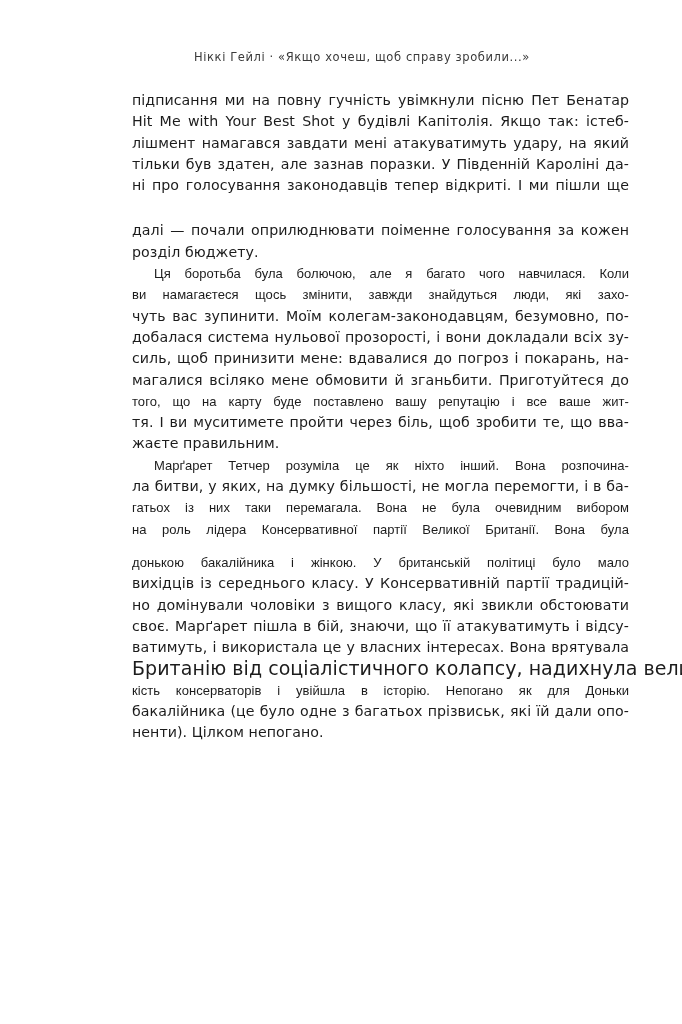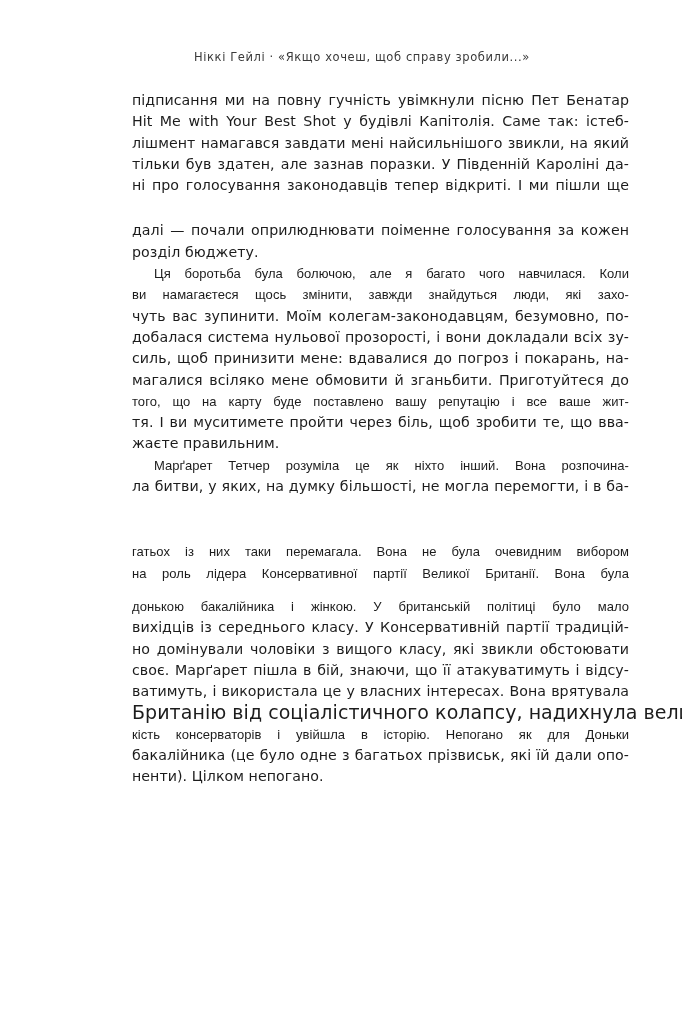--- a/index.html
+++ b/index.html
@@ -56,42 +56,42 @@
   }
 </style>
 </head>
 <body>
 
 <div class="running-head">Ніккі Гейлі · «Якщо хочеш, щоб справу зробили...»</div>
 
 <div class="page-body">
   <div class="paragraph">
     <span class="line" style="display: block; width: auto;">підписання ми на повну гучність увімкнули пісню Пет Бенатар</span>
-    <span class="line" style="display: block; width: auto;">Hit Me with Your Best Shot у будівлі Капітолія. Саме так: істеб-</span>
-    <span class="line" style="display: block; width: auto;">лішмент намагався завдати мені найсильнішого звикли, на який</span>
+    <span class="line" style="display: block; width: auto;">Hit Me with Your Best Shot у будівлі Капітолія. Якщо так: істеб-</span>
+    <span class="line" style="display: block; width: auto;">лішмент намагався завдати мені атакуватимуть удару, на який</span>
     <span class="line" style="display: block; width: auto;">тільки був здатен, але зазнав поразки. У Південній Кароліні да-</span>
     <span class="line" style="display: block; width: auto;">ні про голосування законодавців тепер відкриті. І ми пішли ще</span>
     <span class="line" style="display: block; width: auto; margin-top: 24px;">далі — почали оприлюднювати поіменне голосування за кожен</span>
     <span class="line last" style="display: block; width: auto;">розділ бюджету.</span>
   </div>
   <div class="paragraph">
     <span class="line indent condensed" style="display: block; width: auto;">Ця боротьба була болючою, але я багато чого навчилася. Коли</span>
     <span class="line condensed" style="display: block; width: auto;">ви намагаєтеся щось змінити, завжди знайдуться люди, які захо-</span>
     <span class="line" style="display: block; width: auto;">чуть вас зупинити. Моїм колегам-законодавцям, безумовно, по-</span>
     <span class="line" style="display: block; width: auto;">добалася система нульової прозорості, і вони докладали всіх зу-</span>
     <span class="line" style="display: block; width: auto;">силь, щоб принизити мене: вдавалися до погроз і покарань, на-</span>
     <span class="line" style="display: block; width: auto;">магалися всіляко мене обмовити й зганьбити. Приготуйтеся до</span>
     <span class="line condensed" style="display: block; width: auto;">того, що на карту буде поставлено вашу репутацію і все ваше жит-</span>
     <span class="line" style="display: block; width: auto;">тя. І ви муситимете пройти через біль, щоб зробити те, що вва-</span>
     <span class="line last" style="display: block; width: auto;">жаєте правильним.</span>
   </div>
   <div class="paragraph">
     <span class="line indent condensed" style="display: block; width: auto;">Марґарет Тетчер розуміла це як ніхто інший. Вона розпочина-</span>
     <span class="line" style="display: block; width: auto;">ла битви, у яких, на думку більшості, не могла перемогти, і в ба-</span>
-    <span class="line condensed" style="display: block; width: auto; margin-top: 44px;">гатьох із них таки перемагала. Вона не була очевидним вибором</span>
+    <span class="line condensed" style="display: block; width: auto;">гатьох із них таки перемагала. Вона не була очевидним вибором</span>
     <span class="line condensed" style="display: block; width: auto;">на роль лідера Консервативної партії Великої Британії. Вона була</span>
     <span class="line condensed" style="display: block; width: auto; margin-top: 12px;">донькою бакалійника і жінкою. У британській політиці було мало</span>
     <span class="line" style="display: block; width: auto;">вихідців із середнього класу. У Консервативній партії традицій-</span>
     <span class="line" style="display: block; width: auto;">но домінували чоловіки з вищого класу, які звикли обстоювати</span>
     <span class="line" style="display: block; width: auto;">своє. Марґарет пішла в бій, знаючи, що її атакуватимуть і відсу-</span>
     <span class="line" style="display: block; width: auto;">ватимуть, і використала це у власних інтересах. Вона врятувала</span>
     <span class="line" style="display: block; width: auto; font-size: 19px;">Британію від соціалістичного колапсу, надихнула величезну кіль-</span>
     <span class="line condensed" style="display: block; width: auto;">кість консерваторів і увійшла в історію. Непогано як для Доньки</span>
     <span class="line" style="display: block; width: auto;">бакалійника (це було одне з багатьох прізвиськ, які їй дали опо-</span>
     <span class="line last" style="display: block; width: auto;">ненти). Цілком непогано.</span>

